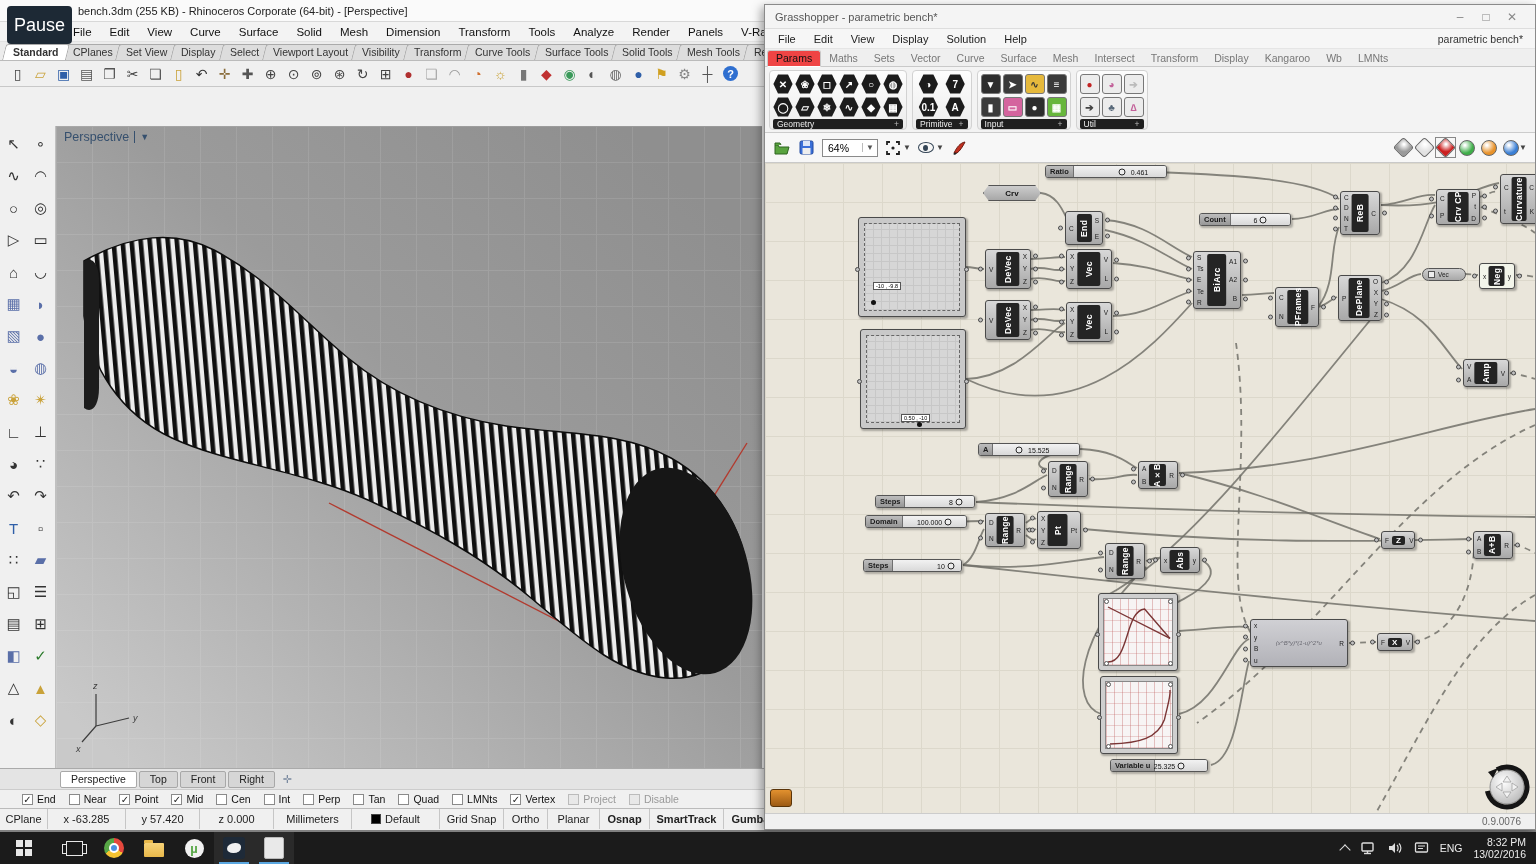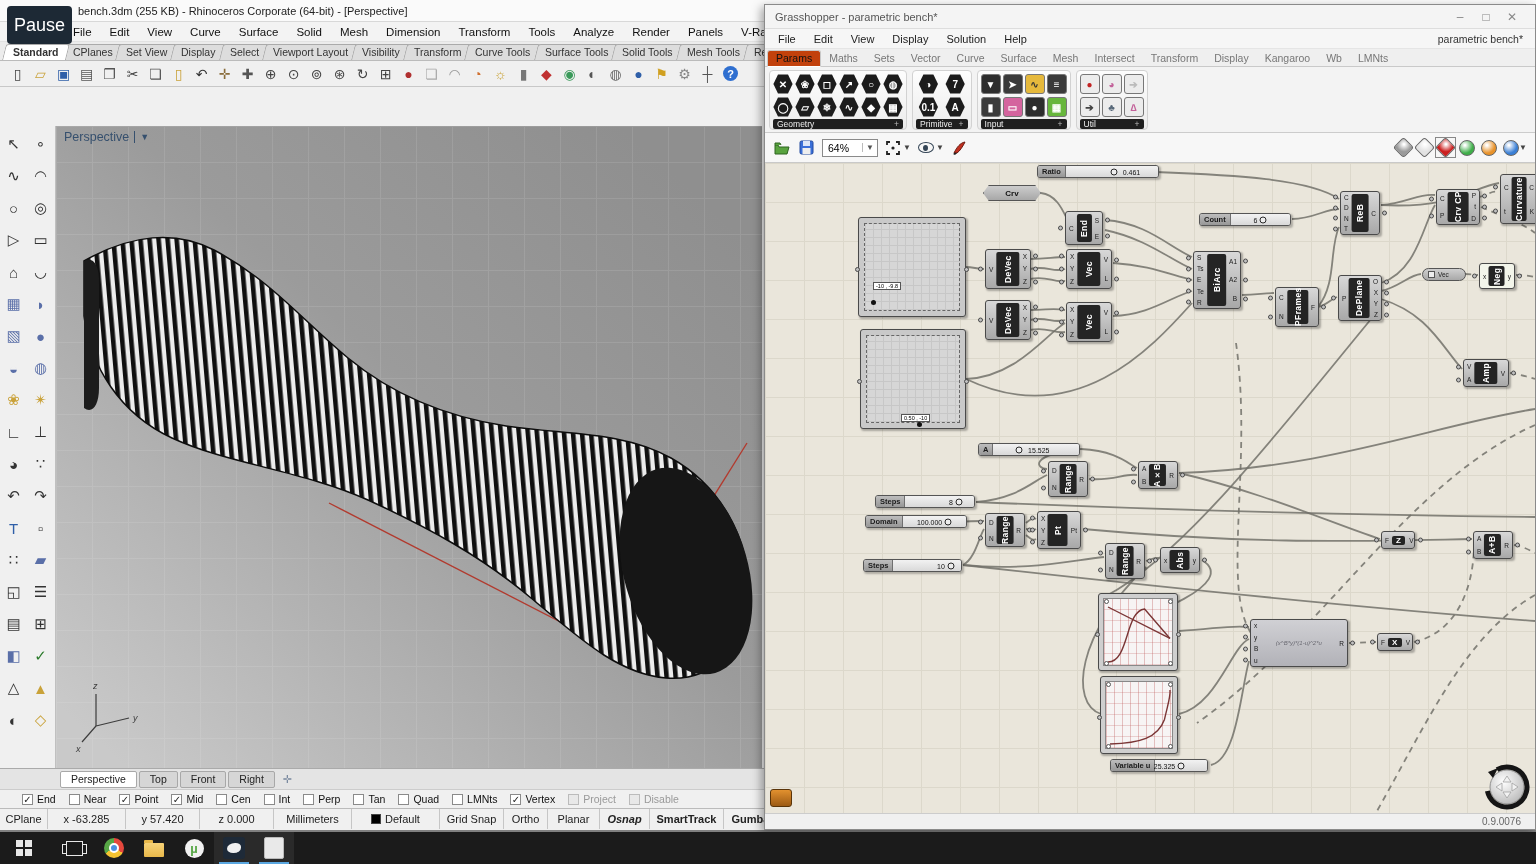--- a/index.html
+++ b/index.html
@@ -66,21 +66,21 @@
     border:1px solid #8a8a8a; box-shadow:-3px 3px 9px rgba(0,0,0,.35); z-index:10; }
   #gh-title { height:24px; background:#f4f4f4; border-bottom:1px solid #ddd; display:flex; align-items:center;
      padding:0 10px; font-size:11px; color:#555;}
   #gh-title .spacer { flex:1; }
   .winbtn { width:26px; text-align:center; color:#888; font-size:12px; cursor:default;}
   #gh-menu { height:20px; display:flex; align-items:center; background:#f6f6f6; border-bottom:1px solid #e5e5e5; padding:0 4px;}
   #gh-menu span.mi { font-size:11px; color:#222; padding:2px 9px; cursor:default;}
   #gh-doc { margin-left:auto; font-size:10.5px; color:#333; padding-right:8px;}
   #gh-tabs { height:18px; display:flex; align-items:flex-end; background:#efefef; border-bottom:1px solid #c9c9c9; padding-left:2px;}
   .ghtab { font-size:10.5px; color:#777; padding:1px 8px 2px; cursor:default; white-space:nowrap;}
-  .ghtab.active { background:#c2410c; color:#111; border:1px solid #c9c9c9; border-bottom:1px solid #fff; border-radius:3px 3px 0 0; margin-bottom:-1px;}
+  .ghtab.active { background:#ef4444; color:#111; border:1px solid #c9c9c9; border-bottom:1px solid #fff; border-radius:3px 3px 0 0; margin-bottom:-1px;}
   #gh-pal { height:66px; background:#f3f3f3; border-bottom:1px solid #ccc; display:flex; gap:5px; padding:3px 4px 2px;}
   .pgroup { border:1px solid #d2d2d2; border-radius:4px; background:linear-gradient(#fdfdfd,#ececec);
      display:flex; flex-direction:column; padding:2px 3px 0;}
   .pgrid { display:grid; grid-auto-flow:column; grid-template-rows:22px 22px; gap:1px 2px; align-items:center; justify-items:center;}
   .picon { width:20px; height:20px; display:flex; align-items:center; justify-content:center; font-size:10px; font-weight:bold; cursor:default;}
   .picon.hex { clip-path:polygon(25% 2%, 75% 2%, 98% 50%, 75% 98%, 25% 98%, 2% 50%); color:#fff; }
   .picon.sq { border-radius:3px; border:1px solid #777; }
   .pname { height:13px; background:#1f1f1f; color:#eee; border-radius:2px; font-size:8.5px; display:flex;
      align-items:center; justify-content:center; gap:6px; margin:1px 0 2px; padding:0 4px;}
   .pname i { font-style:normal; color:#bbb; margin-left:auto;}
@@ -423,21 +423,21 @@
       </span>
       <span class="scell" style="width: 64px; flex: 0 0 64px;">
         <span>Grid Snap</span>
       </span>
       <span class="scell" style="width: 44px; flex: 0 0 44px;">
         <span>Ortho</span>
       </span>
       <span class="scell" style="width: 52px; flex: 0 0 52px;">
         <span>Planar</span>
       </span>
-      <span class="scell" style="width: 50px; flex: 0 0 50px; font-style: italic;">
+      <span class="scell" style="width: 50px; flex: 0 0 50px;">
         <b>Osnap</b>
       </span>
       <span class="scell" style="width: 74px; flex: 0 0 74px;">
         <b>SmartTrack</b>
       </span>
       <span class="scell" style="width: 60px; flex: 0 0 60px;">
         <b>Gumball</b>
       </span>
     </div>
 </div>
@@ -652,21 +652,21 @@
       <circle cx="24" cy="24" r="17" fill="url(#cg)" stroke="#909090"></circle>
       <circle cx="24" cy="24" r="20" fill="none" stroke="#151515" stroke-width="5" stroke-dasharray="100 26" transform="rotate(-120 24 24)"></circle>
       <polygon points="5,9 15,5 10,15" fill="#151515"></polygon>
       <g fill="#f2f2f2" stroke="#999" stroke-width=".7">
         <polygon points="24,13 20,19 28,19"></polygon>
           <polygon points="24,35 20,29 28,29"></polygon>
         <polygon points="13,24 19,20 19,28"></polygon>
           <polygon points="35,24 29,20 29,28"></polygon>
       </g>
     </svg>
-  <div class="slider" style="left: 272px; top: 2px; width: 122px; justify-content: space-between;">
+  <div class="slider" style="left: 280px; top: 2px; width: 122px; justify-content: space-between;">
         <span class="sname">Ratio</span>
         <span class="strack">
           <span class="sknob" style="left: 52%;"></span>
           <span class="sval r" style="left: calc(52% + 5px);">0.461</span>
         </span>
       </div>
       <div class="pill" style="left: 218px; top: 22px; width: 58px; height: 16px;">Crv</div>
       <div class="mdpanel" style="left: 93px; top: 54px; width: 108px; height: 100px;">
         <div class="mdinner">
           <span class="mdlab" style="left: 8px; top: 58px;">-10 , -9.8</span>
@@ -1020,13 +1020,35 @@
       <div class="tbapp">
         <span class="utor">µ</span>
       </div>
       <div class="tbapp active">
         <span class="rhinoapp"></span>
       </div>
       <div class="tbapp active">
         <span class="whitedoc"></span>
       </div>
     </div>
+  <div id="tray">
+    <span class="chev"></span>
+    <svg width="16" height="14">
+        <rect x="2" y="2" width="11" height="8" rx="1" fill="none" stroke="#ddd" stroke-width="1.4"></rect>
+        <line x1="7.5" y1="10" x2="7.5" y2="12.5" stroke="#ddd" stroke-width="1.4"></line>
+        <line x1="4" y1="12.5" x2="11" y2="12.5" stroke="#ddd" stroke-width="1.4"></line>
+      </svg>
+    <svg width="16" height="14">
+        <polygon points="2,5 5,5 8,2 8,12 5,9 2,9" fill="#ddd"></polygon>
+        <path d="M10,4 C11.5,5.5 11.5,8.5 10,10 M12,2.5 C14.5,5 14.5,9 12,11.5" fill="none" stroke="#ddd" stroke-width="1.2"></path>
+      </svg>
+    <svg width="15" height="14">
+        <rect x="1.5" y="2" width="12" height="9" rx="1" fill="none" stroke="#ddd" stroke-width="1.3"></rect>
+        <line x1="4" y1="5" x2="11" y2="5" stroke="#ddd"></line>
+        <line x1="4" y1="7.5" x2="9" y2="7.5" stroke="#ddd"></line>
+      </svg>
+    <span class="lang">ENG</span>
+    <div id="clock">
+      <div>8:32 PM</div>
+      <div>13/02/2016</div>
+    </div>
+  </div>
 </div>
 
 </body></html>

